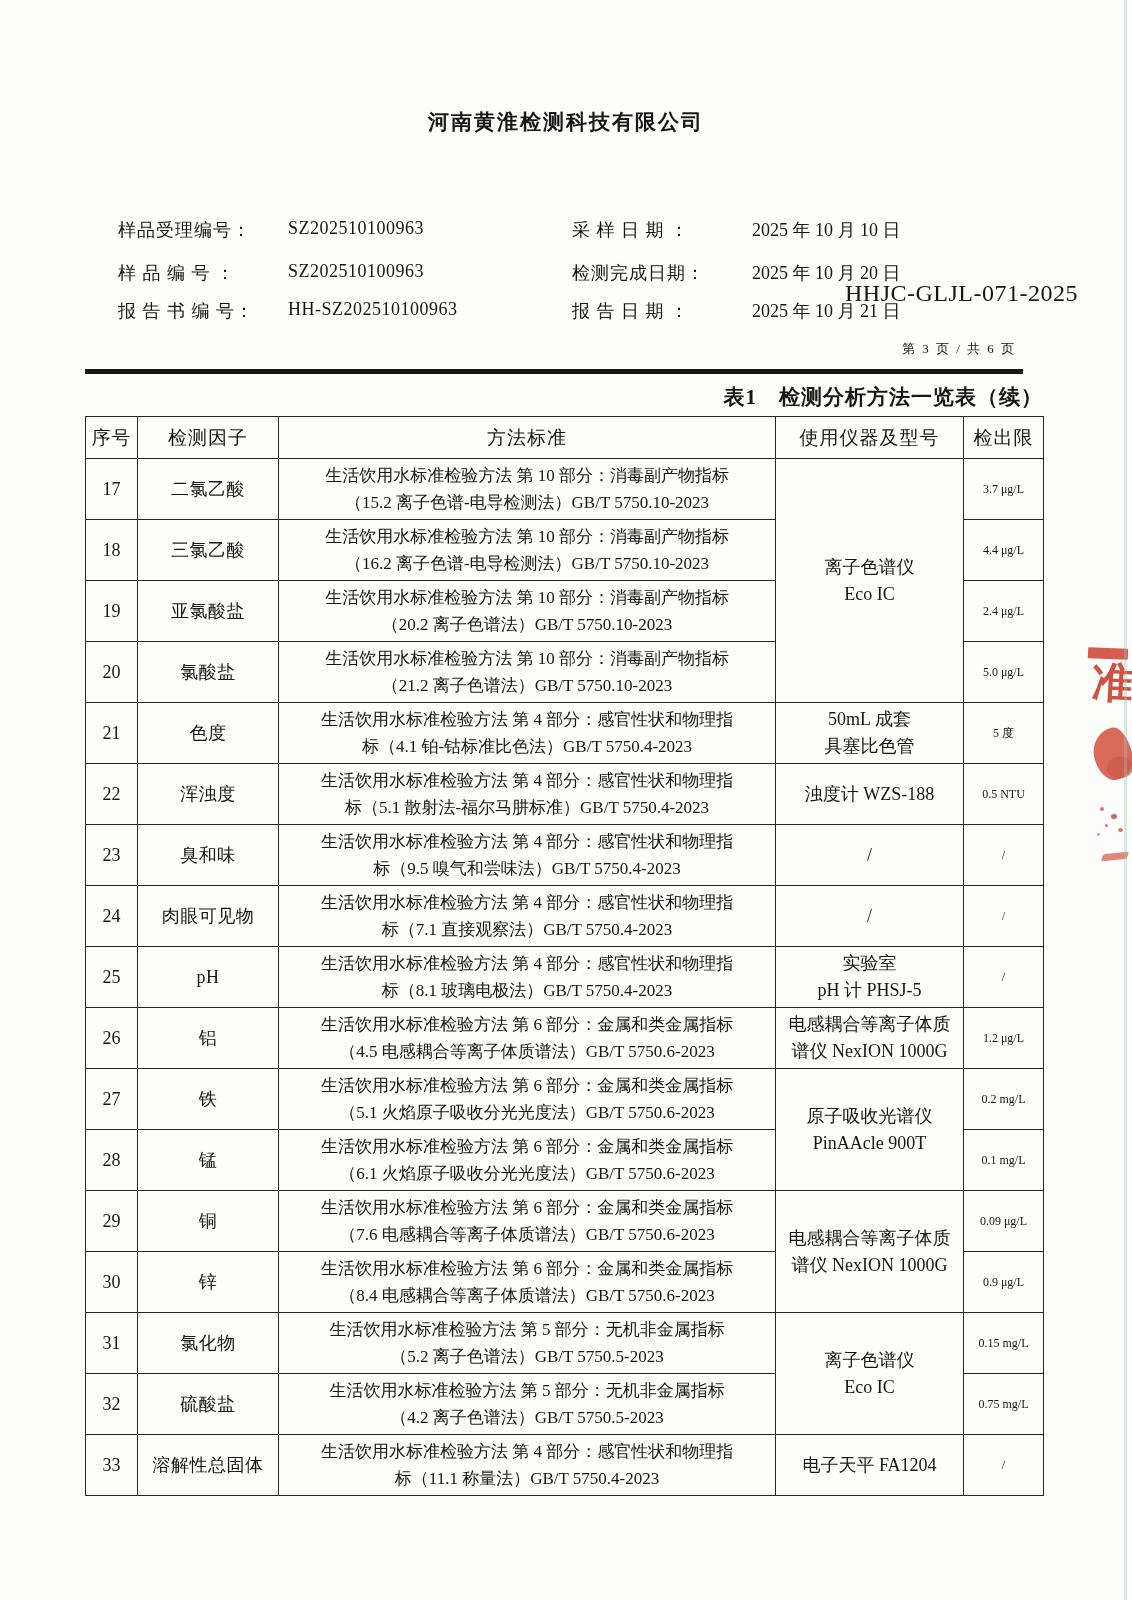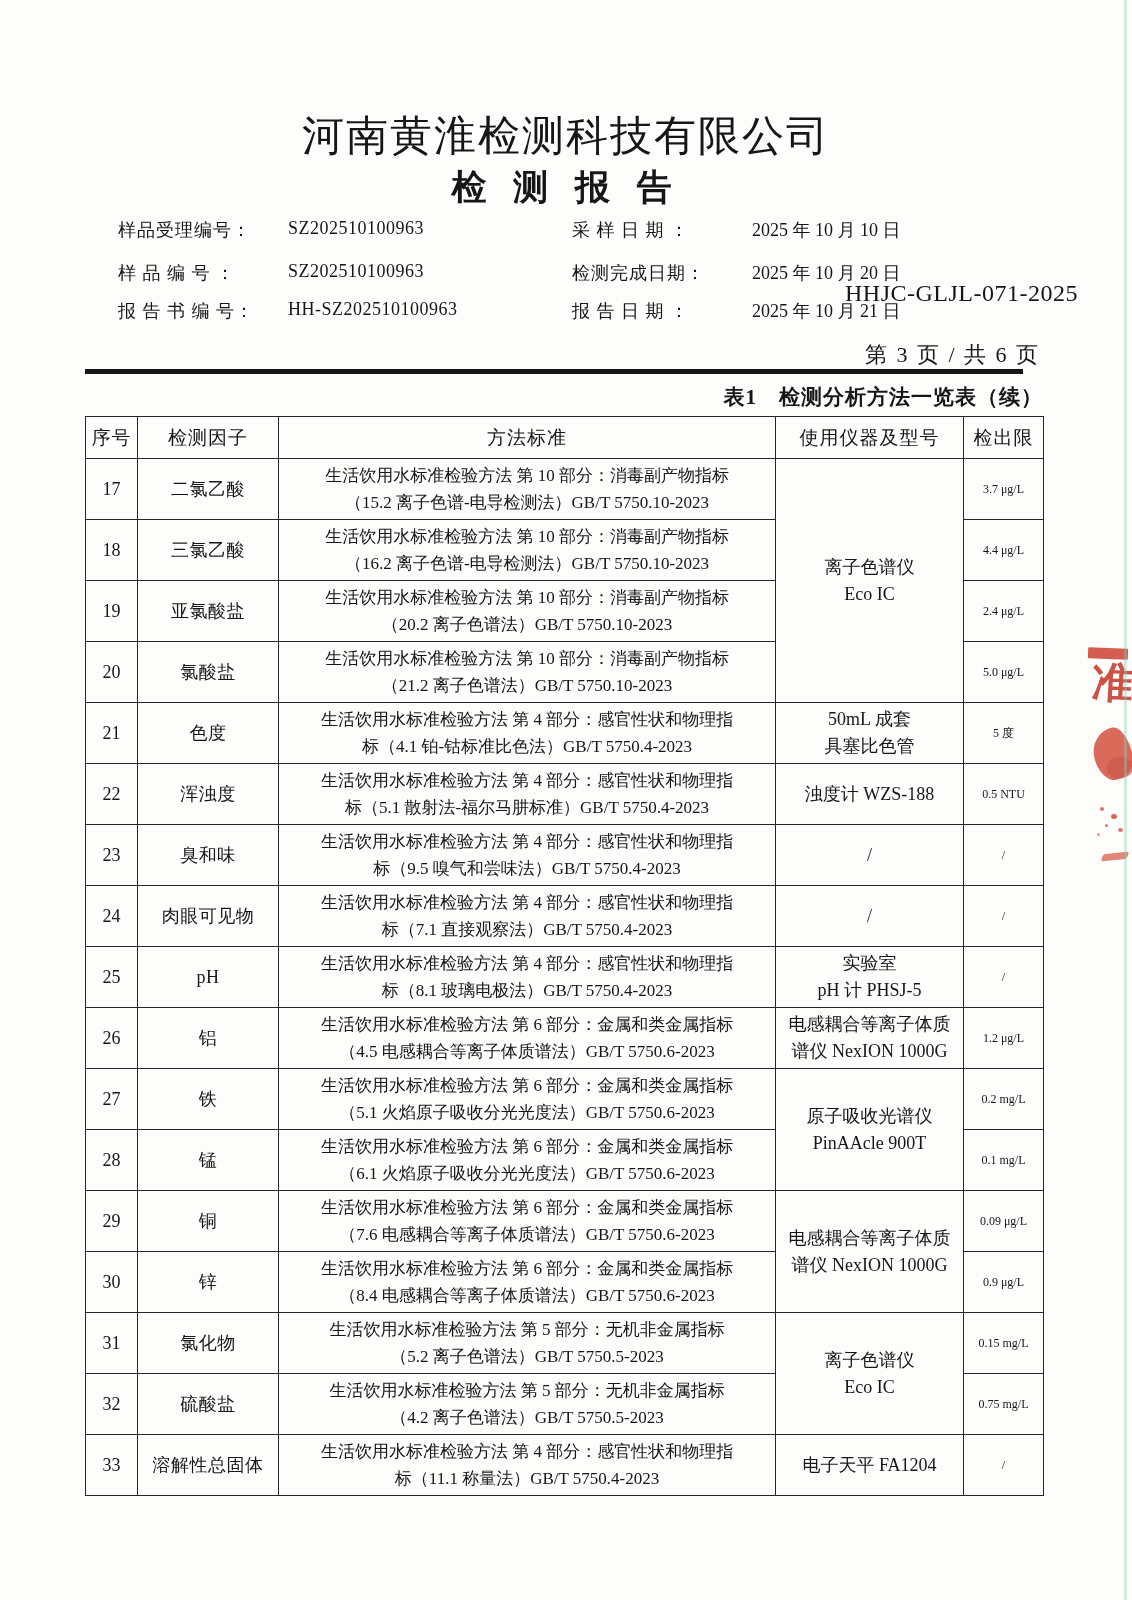--- a/index.html
+++ b/index.html
@@ -6,40 +6,40 @@
   .page{
     position:relative;
     width:1132px;height:1600px;
     background:#fdfdfb;
     overflow:hidden;
     font-family:"Liberation Serif","DejaVu Serif",serif;
     color:#161616;
   }
   .company{
     position:absolute;top:108px;left:0;width:1132px;
-    text-align:center;font-size:42px;font-weight:normal;letter-spacing:2px;
+    text-align:center;font-size:21px;font-weight:bold;letter-spacing:2px;
   }
   .rtitle{
     position:absolute;top:164px;left:0;width:1132px;
     text-align:center;font-size:35px;font-weight:bold;letter-spacing:9px;
   }
   .rcode{
     position:absolute;top:272px;left:845px;
     font-size:24px;letter-spacing:0.5px;margin-top:8px;
   }
   .irow{position:absolute;left:0;width:1132px;height:24px;font-size:18px;}
   .ilab{position:absolute;white-space:pre;letter-spacing:1px;}
   .ilab.l{left:118px;}
   .ival{position:absolute;white-space:pre;}
   .ival.l{left:288px;letter-spacing:0.5px;}
   .ilab.r{left:572px;}
   .ival.r{left:752px;}
   .pageind{
-    position:absolute;top:340px;right:92px;
-    font-size:22px;letter-spacing:2px;
+    position:absolute;top:340px;right:116px;
+    font-size:13px;letter-spacing:2px;
   }
   .rule{
     position:absolute;top:369px;left:85px;width:938px;height:5px;
     background:#161616;
   }
   .ttitle{
     position:absolute;top:383px;left:85px;width:958px;
     text-align:right;font-size:21px;font-weight:bold;letter-spacing:1px;
   }
   table.methods{
@@ -99,21 +99,20 @@
     position:absolute;left:1124px;top:0;width:3px;height:1600px;
     background:rgba(145,205,185,0.38);
   }
 </style>
 </head>
 <body>
 
 <div class="page">
 
   <div class="company">河南黄淮检测科技有限公司</div>
-  <div class="rtitle">检 测 报 告</div>
   <div class="rcode">HHJC-GLJL-071-2025</div>
 
   <div id="info">
       <div class="irow" style="top: 218px;">
         <span class="ilab l">样品受理编号：</span>
         <span class="ival l">SZ202510100963</span>
         <span class="ilab r">采 样 日 期 ：</span>
         <span class="ival r">2025 年 10 月 10 日</span>
       </div>
       <div class="irow" style="top: 261px;">

